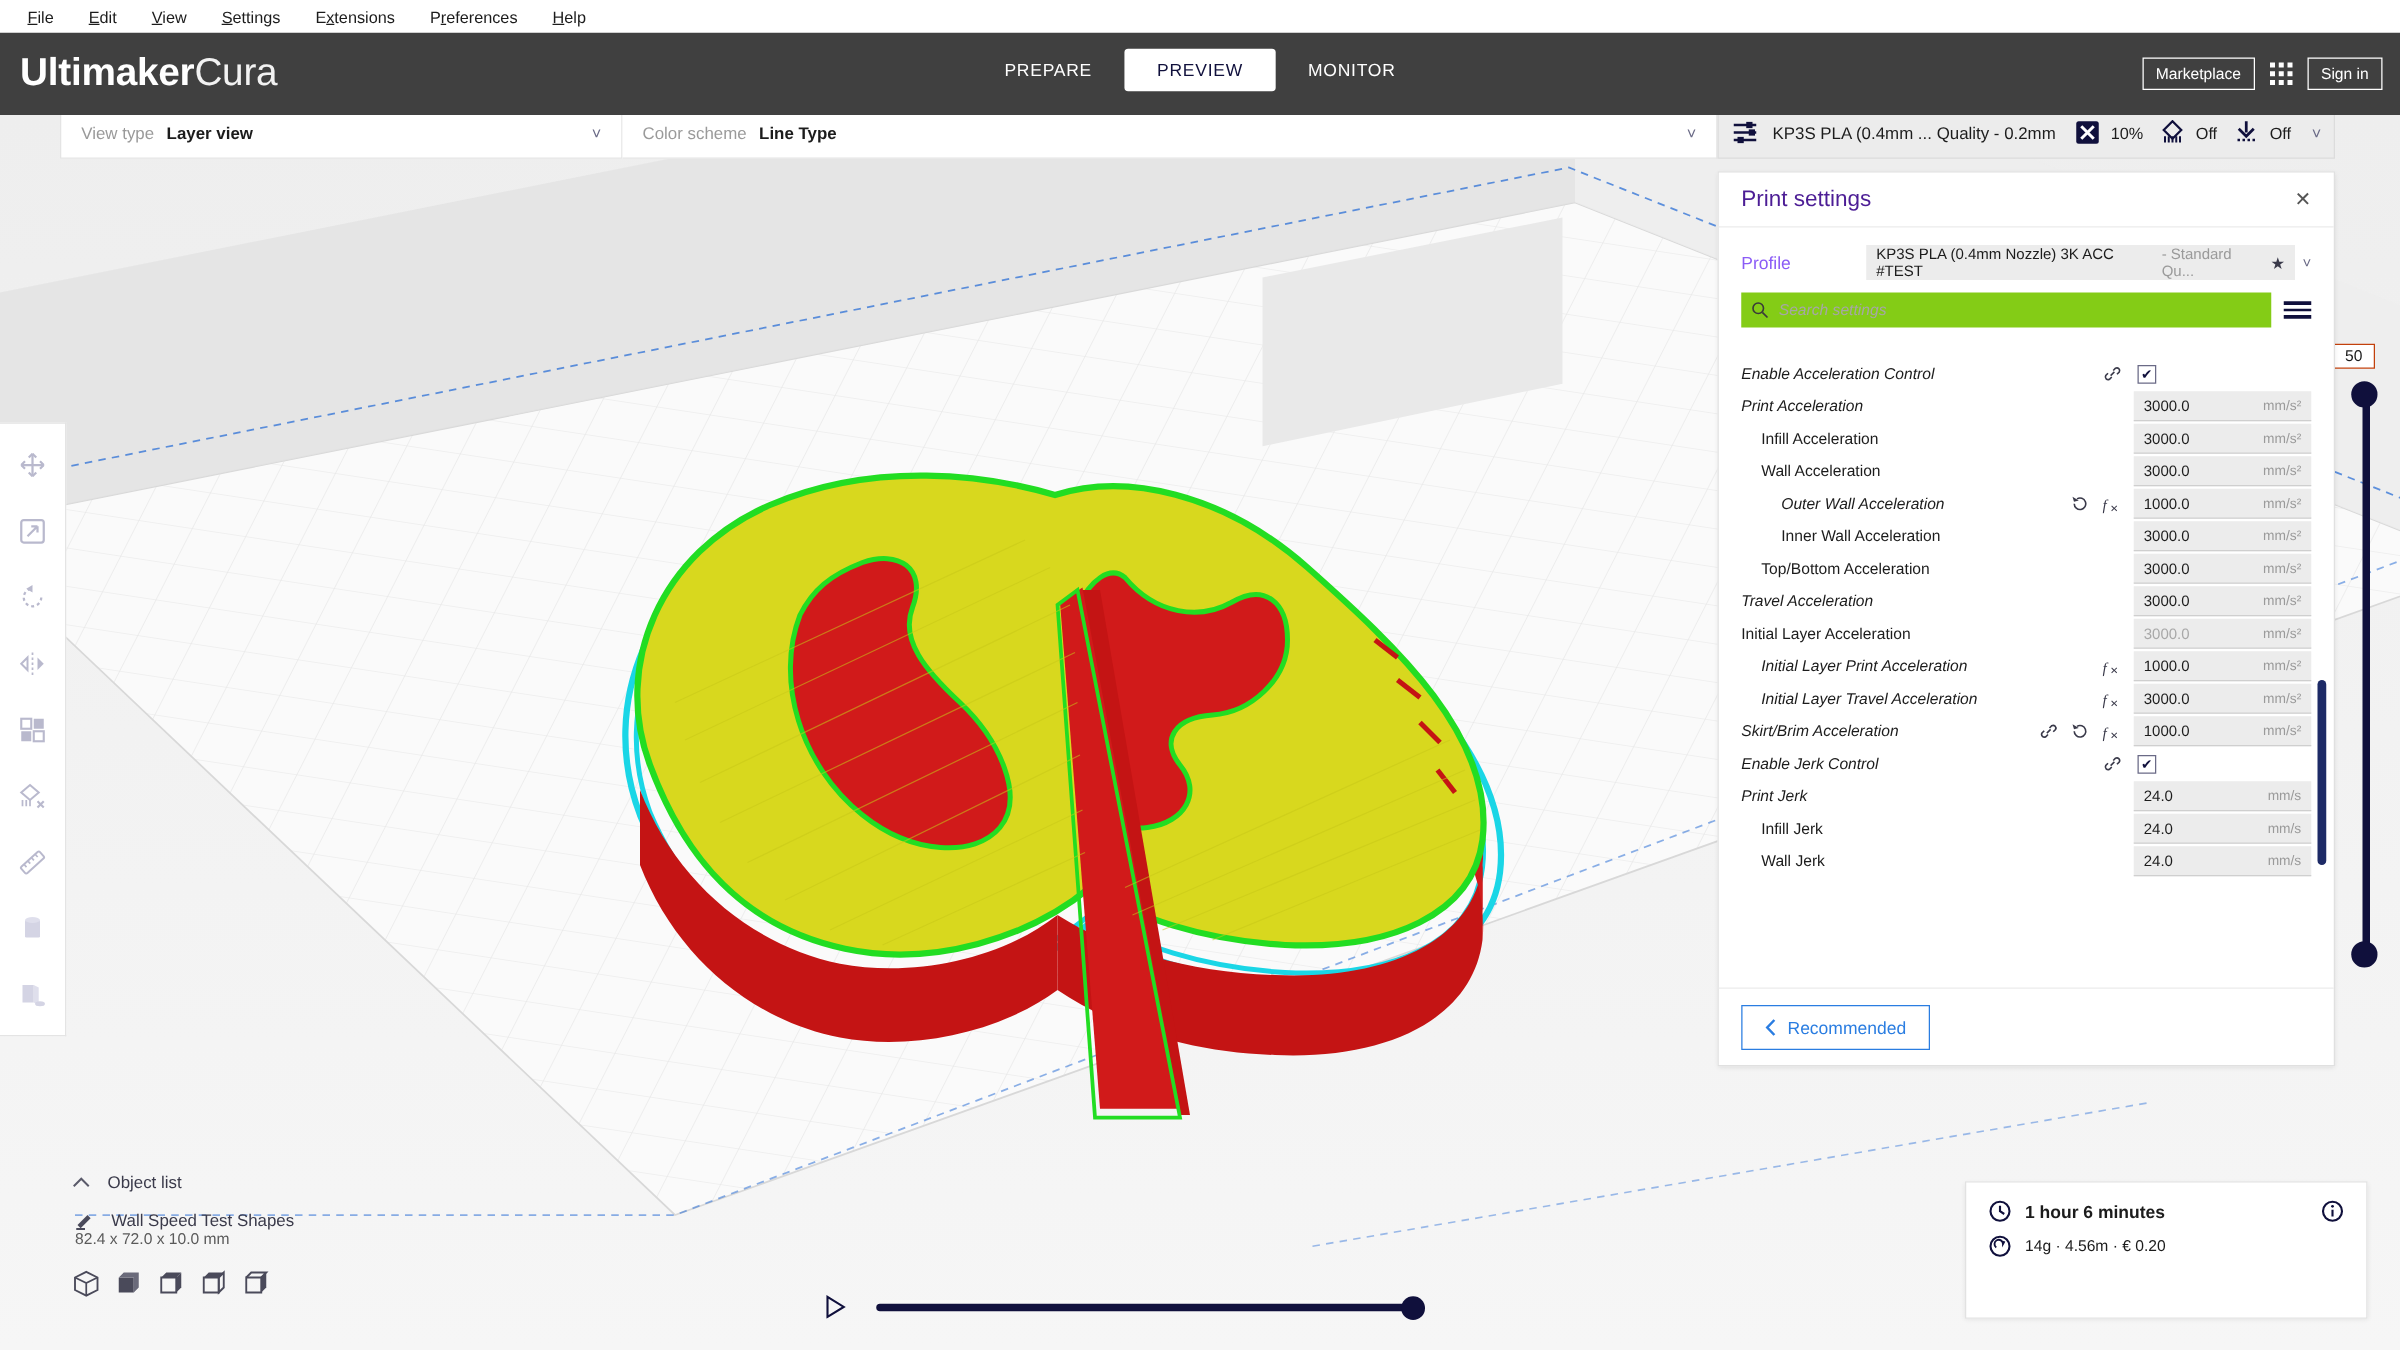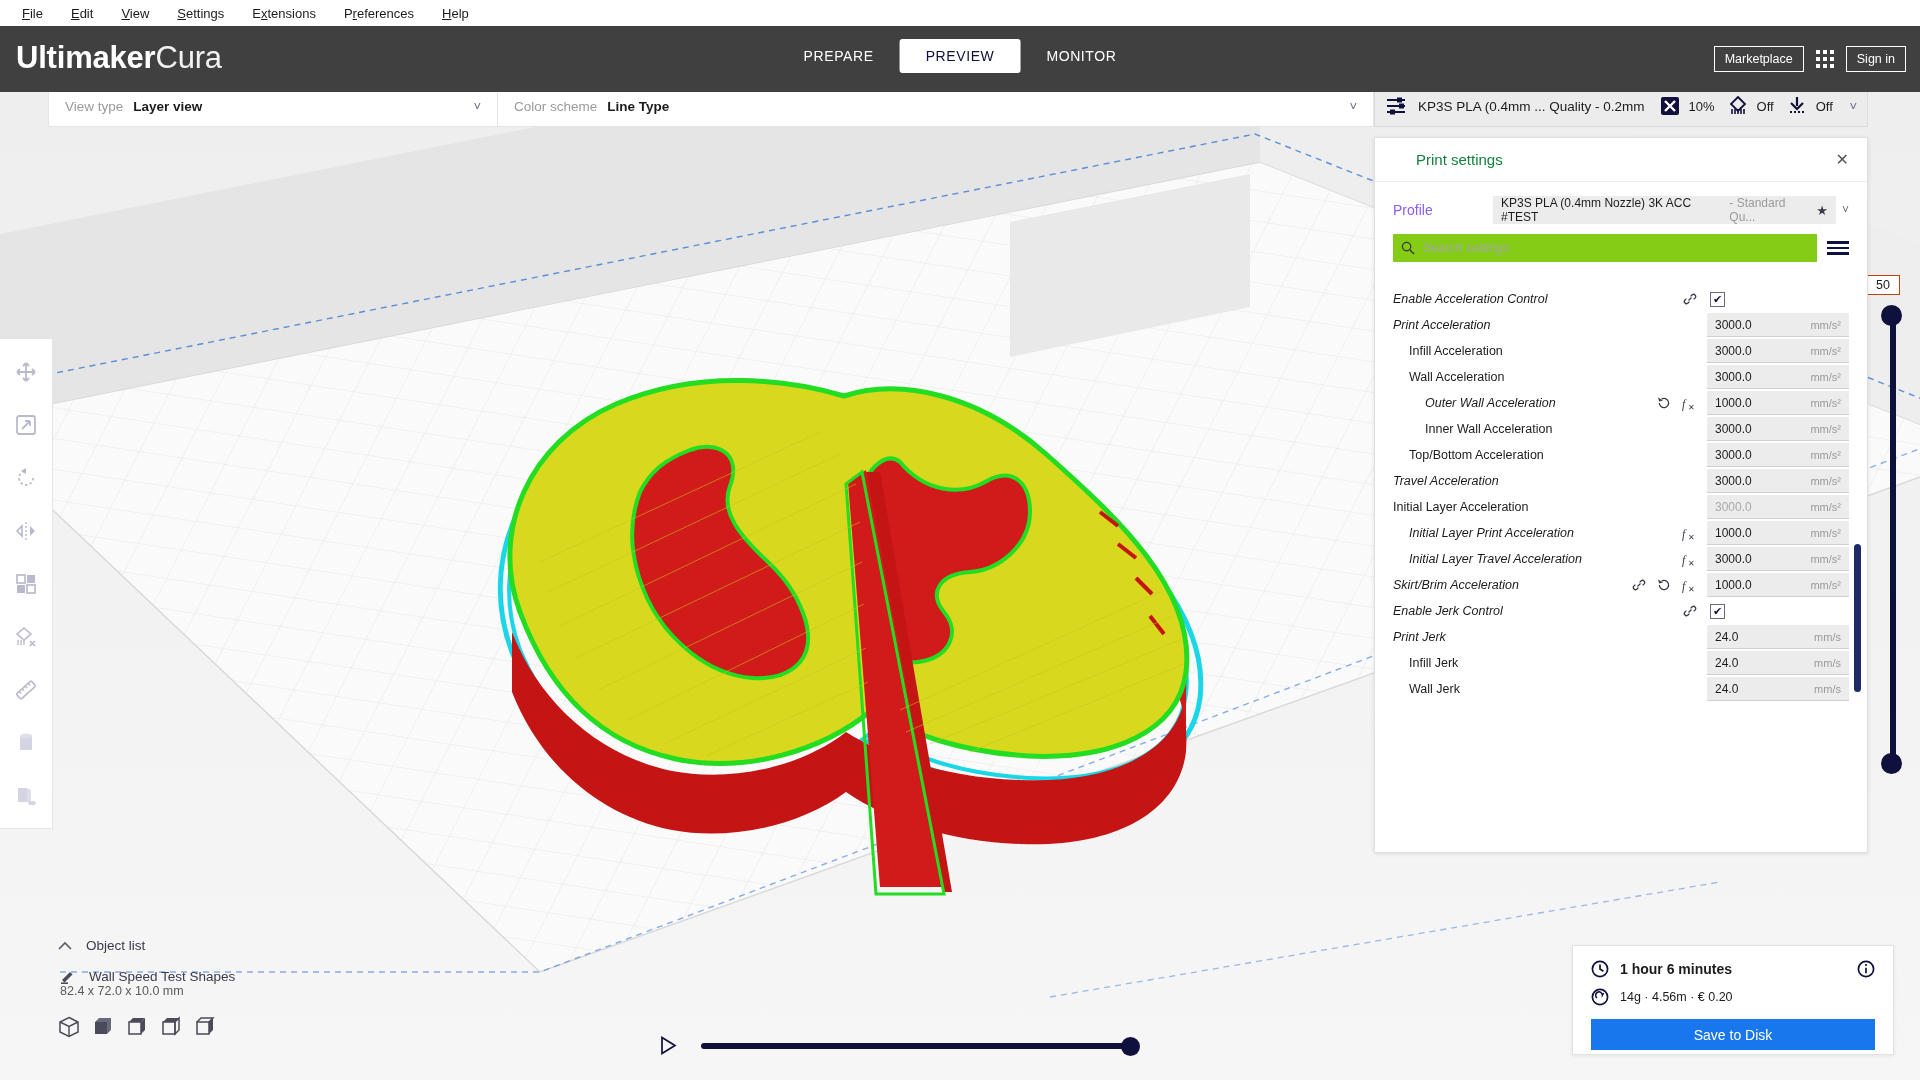--- a/index.html
+++ b/index.html
@@ -85,21 +85,21 @@
   
   .ps-panel {
     position: absolute; top: 137px; left: 1374px; width: 494px; height: 716px;
     background: #ffffff; border: 1px solid #e0e0e0; z-index: 22;
     box-shadow: 0 1px 4px rgba(0,0,0,.10);
   }
   .ps-head {
     height: 44px; display: flex; align-items: center; padding: 0 18px;
     border-bottom: 1px solid #ececec;
   }
-  .ps-title { font-size: 15px; color: #15803d; margin-left: 23px; }
+  .ps-title { font-size: 18px; color: #4c1d95; }
   .ps-close { margin-left: auto; color: #555; font-size: 16px; cursor: default; }
   .ps-profile { display: flex; align-items: center; padding: 14px 18px 10px 18px; }
   .pp-label { font-size: 14px; color: #8b5cf6; width: 100px; }
   .pp-box {
     flex: 1; height: 28px; background: #ececec; display: flex;
     align-items: center; padding: 0 8px; font-size: 12px; gap: 4px;
   }
   .pp-name { color: #1c1c1c; }
   .pp-sub { color: #9a9a9a; }
   .pp-star { margin-left: auto; color: #3a3a4a; font-size: 13px; }
@@ -589,20 +589,28 @@
           <div class="sname i1">Wall Jerk</div>
           <div class="sicons"></div>
           <div class="sval">
             <span>24.0</span>
             <span class="sunit">mm/s</span>
           </div>
         </div>
       </div>
     <div class="ps-scroll"></div>
 
+    <div class="ps-foot">
+      <div class="rec-btn">
+        <svg width="9" height="14" viewBox="0 0 9 14">
+          <path d="M7.5 1 L1.8 7 L7.5 13" fill="none" stroke="#2a7de1" stroke-width="2"></path>
+        </svg>
+        <span>Recommended</span>
+      </div>
+    </div>
   </div>
 
   <div class="toolcol">
     <div class="toolbtn">
       <svg width="22" height="22" viewBox="0 0 22 22">
         <g stroke="#5a5a8a" stroke-width="1.8" fill="none">
           <path d="M11 2 v18 M2 11 h18"></path>
           <path d="M11 2 l-3 3 M11 2 l3 3 M11 20 l-3 -3 M11 20 l3 -3"></path>
           <path d="M2 11 l3 -3 M2 11 l3 3 M20 11 l-3 -3 M20 11 l-3 3"></path>
         </g>
@@ -745,16 +753,15 @@
         <path d="M9 7.8 V13.2" stroke="#10103c" stroke-width="1.7"></path>
       </svg>
     </div>
     <div class="ic-row ic-row2">
       <svg width="18" height="18" viewBox="0 0 18 18">
         <circle cx="9" cy="9" r="7.6" fill="none" stroke="#10103c" stroke-width="1.7"></circle>
         <path d="M6 10 A3.4 3.4 0 1 1 11.4 7.2 L12.6 5" fill="none" stroke="#10103c" stroke-width="1.5"></path>
       </svg>
       <span class="ic-mat">14g · 4.56m · € 0.20</span>
     </div>
-    <div class="save-btn">Save to Disk</div>
   </div>
 
 </div>
 
 </body></html>

